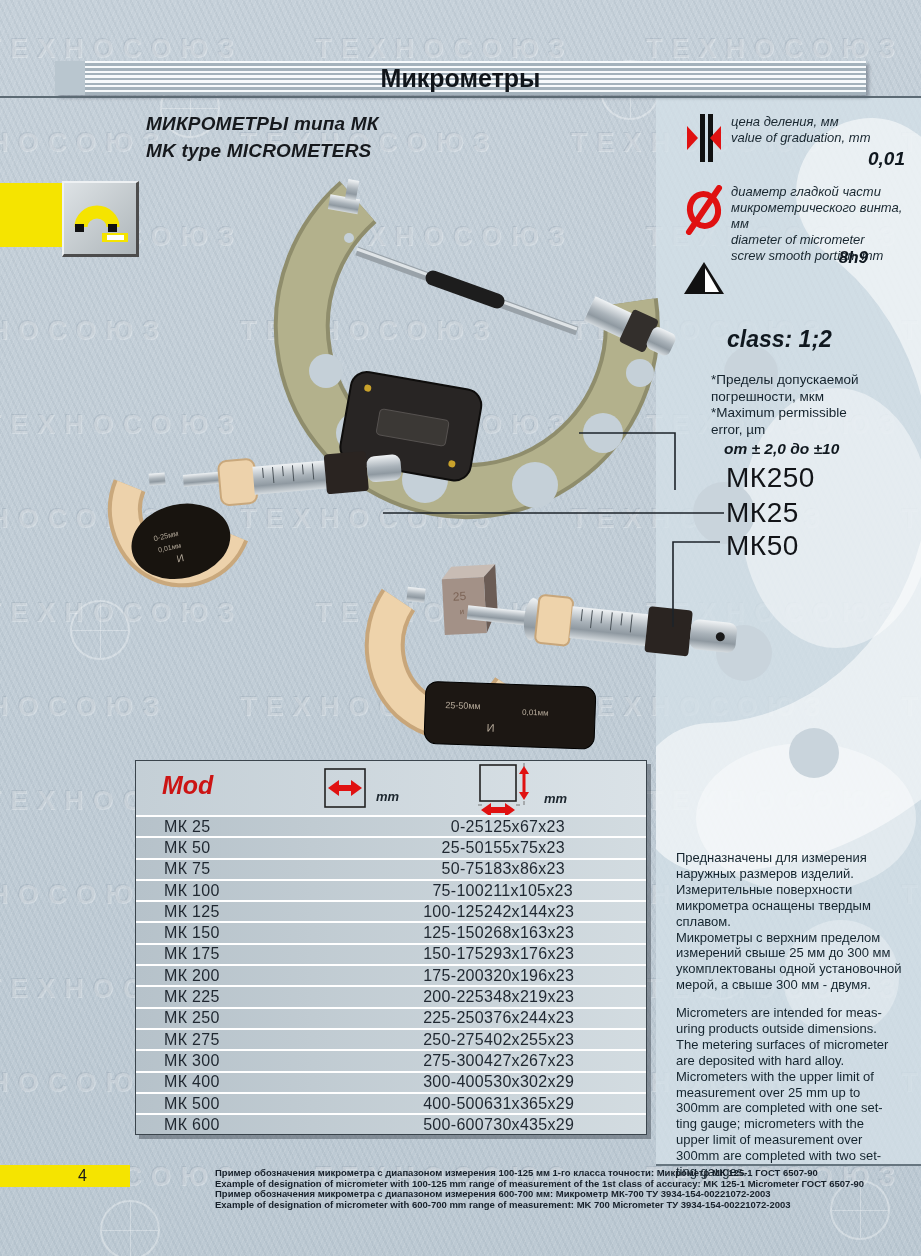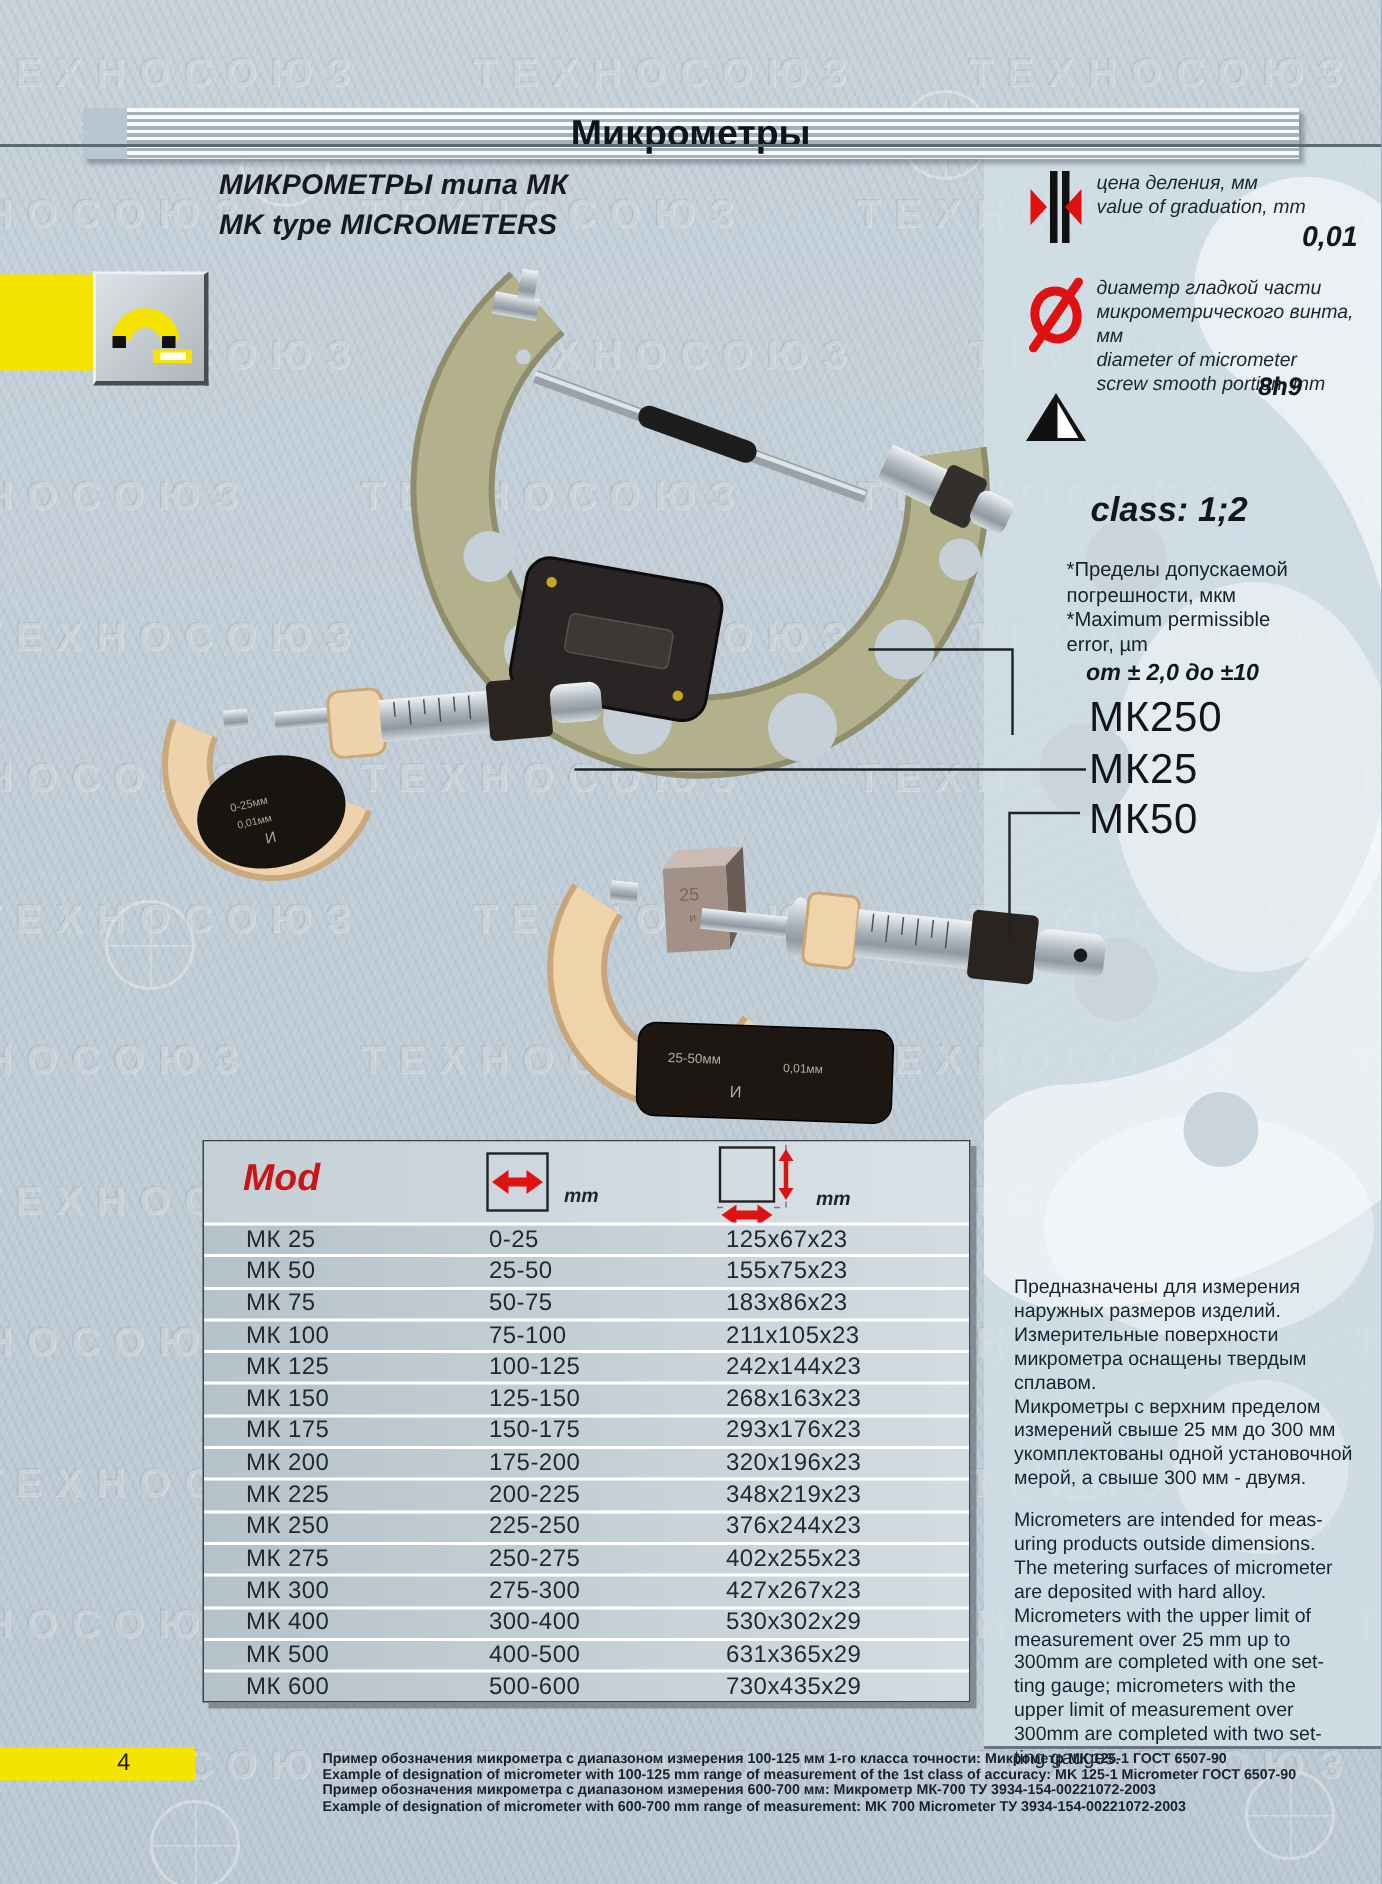--- a/index.html
+++ b/index.html
@@ -14,21 +14,21 @@
   .wm-layer{position:absolute;inset:0;overflow:hidden;z-index:0;pointer-events:none;}
   .wm-row{position:absolute;white-space:nowrap;font-weight:bold;font-size:27px;letter-spacing:9px;
     color:rgba(255,255,255,0.30);text-shadow:-1px -1px 0 rgba(110,128,142,0.18);}
   .globe{position:absolute;width:56px;height:56px;border:2px solid rgba(255,255,255,0.33);border-radius:50%;}
   .globe::before{content:"";position:absolute;left:0;right:0;top:50%;border-top:1px solid rgba(255,255,255,0.3);}
   .globe::after{content:"";position:absolute;top:0;bottom:0;left:50%;border-left:1px solid rgba(255,255,255,0.3);}
   
   .right-panel{left:656px;top:98px;width:265px;height:1066px;background:rgba(212,224,232,0.78);
     border-bottom:2px solid #66757f;z-index:1;}
   
-  .banner{left:55px;top:72px;width:811px;height:34px;z-index:3;
+  .banner{left:55px;top:61px;width:811px;height:34px;z-index:3;
     background:
       linear-gradient(90deg,#b9c6cf 0 30px, rgba(0,0,0,0) 30px),
       repeating-linear-gradient(180deg,#f7fafc 0 2.4px,#a4b2bc 2.4px 4.8px);
     box-shadow:3px 3px 3px rgba(60,70,85,0.40);}
   .banner-title{display:block;text-align:center;line-height:34px;font-size:25px;font-weight:bold;color:#10151a;}
   .rule{left:0;top:96px;width:921px;height:2px;background:#5c6a74;z-index:3;}
   
   .heading-line{left:146px;font-size:19px;font-weight:bold;font-style:italic;color:#16191d;z-index:4;letter-spacing:0.2px;}
   
   .logo-bar{left:0;top:183px;width:62px;height:64px;background:#f5e400;z-index:3;}
@@ -48,21 +48,21 @@
   
   .spec-table{left:135px;top:760px;width:510px;background:linear-gradient(90deg,#bcc8d0,#d6dfe4);
     border:1px solid #3a444c;box-shadow:4px 4px 0 rgba(70,78,88,0.5);z-index:3;}
   .t-head{position:relative;height:54px;background:linear-gradient(90deg,#c4cfd6,#dae2e7);}
   .t-mod{position:absolute;left:26px;top:10px;font-size:25px;font-weight:bold;font-style:italic;color:#cc1414;}
   .t-unit{position:absolute;font-size:13px;font-weight:bold;font-style:italic;color:#1c262e;}
   .t-row{position:relative;height:21.3px;box-sizing:border-box;border-top:2px solid #fff;
     background:linear-gradient(90deg,#b6c2ca,#d3dce1);display:flex;align-items:center;
     font-size:16px;color:#1f2730;letter-spacing:0.3px;}
   .t-c1{width:162px;padding-left:28px;}
-  .t-c2{width:158px;}
+  .t-c2{width:158px;text-align:right;}
   .t-c3{flex:1;}
   
   .page-num{left:0;top:1165px;width:130px;height:22px;background:#f5e400;z-index:4;
     font-size:16px;color:#1a1a1a;line-height:22px;text-indent:78px;}
   .footer-text{left:215px;top:1168px;font-size:9.5px;font-weight:bold;color:#17202a;
     line-height:10.6px;white-space:pre-line;z-index:4;}
   #art{position:absolute;inset:0;z-index:2;pointer-events:none;}
   svg text{font-family:"Liberation Sans",sans-serif;}
 </style>
 </head>

